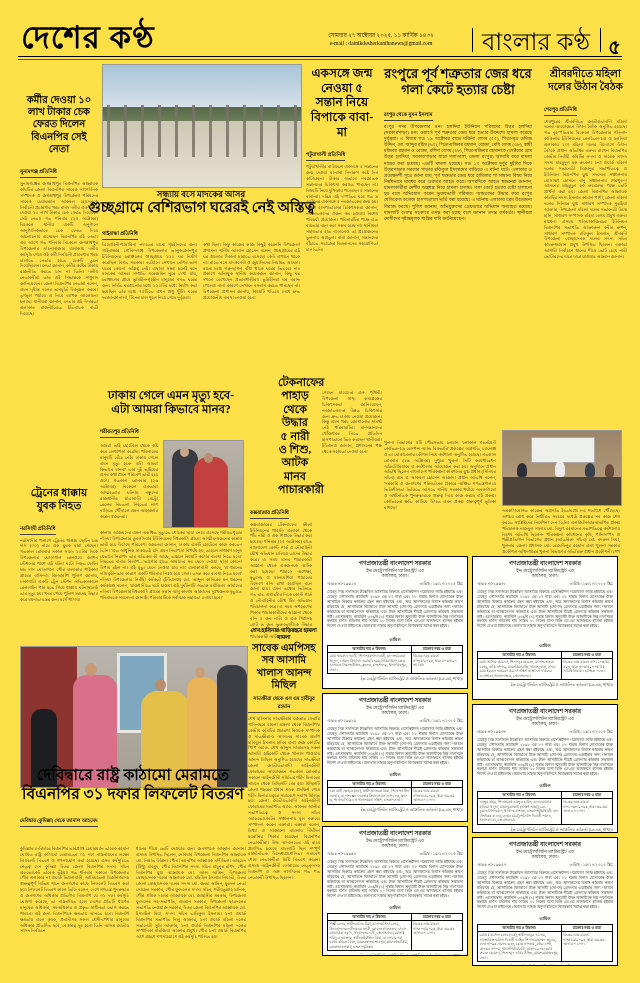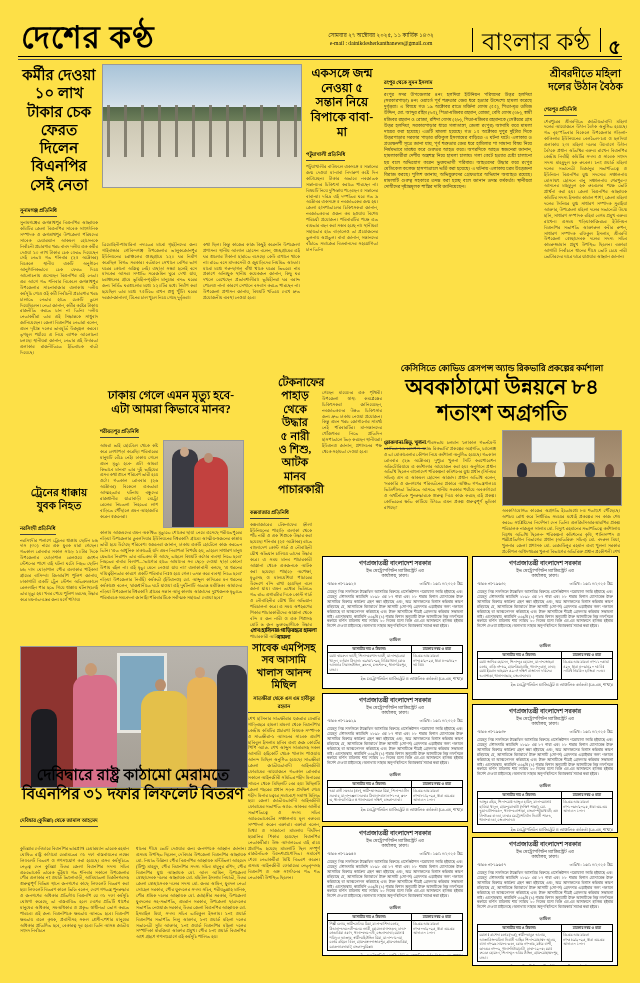--- a/index.html
+++ b/index.html
@@ -46,64 +46,65 @@
   </div>
 
   <div class="abs vrule" style="left:472px;top:28px;height:24px;"></div>
   <div class="abs edition" style="left:482px;top:30px;">বাংলার কণ্ঠ</div>
   <div class="abs vrule" style="left:600px;top:28px;height:24px;"></div>
   <div class="abs pagenum" style="left:608px;top:32px;">৫</div>
 
   <div class="abs headrule" style="left:18px;top:56px;width:604px;"></div>
 
   <div class="abs" style="left:20px;top:66px;width:78px;">
-    <div class="hl" style="font-size:15px;">কর্মীর দেওয়া ১০ লাখ টাকার চেক ফেরত দিলেন বিএনপির সেই নেতা</div>
+    <div class="hl" style="font-size:10px;margin-top:28px;">কর্মীর দেওয়া ১০ লাখ টাকার চেক ফেরত দিলেন বিএনপির সেই নেতা</div>
     <div style="text-align:left;margin-top:4px;"><span class="byline">সুনামগঞ্জ প্রতিনিধি</span></div>
     <div class="body-txt" style="height:340px;margin-top:3px;">সুনামগঞ্জের জগন্নাথপুর বিএনপির আহ্বায়ক কমিটির জেলা বিএনপির সাবেক সাংগঠনিক সম্পাদক ও জগন্নাথপুর উপজেলা পরিষদের সাবেক চেয়ারম্যান আকমল হোসেনকে নির্বাচনী প্রচারণার খরচ বাবদ দলীয় এক কর্মীর দেওয়া ১০ লাখ টাকার চেক ফেরত দিয়েছেন সেই নেতা। গত শনিবার (২৫ অক্টোবর) বিকেলে স্থানীয় একটি অনুষ্ঠানে আনুষ্ঠানিকভাবে চেক ফেরত দিয়ে আলোচনায় এসেছেন বিএনপির এই নেতা। এর আগে গত শনিবার বিকেলে জগন্নাথপুর উপজেলার সাচনাবাজার এলাকায় দলীয় কর্মসূচি শেষে ওই কর্মী নির্বাচনী প্রচারণার খরচ চালাতে নেতার হাতে চেকটি তুলে দিয়েছিলেন। নেতা জানান, কর্মীর কষ্টের টাকায় রাজনীতি করতে চান না তিনি। দলীয় নেতাকর্মীরা তার এই সিদ্ধান্তকে সাধুবাদ জানিয়েছেন। জেলা বিএনপির নেতারা বলেন, এমন দৃষ্টান্ত দলের ভাবমূর্তি উজ্জ্বল করবে। তৃণমূল পর্যায়ে এ নিয়ে ব্যাপক আলোচনা চলছে। স্থানীয়রা জানান, নেতার এই উদারতা এলাকার রাজনীতিতে ইতিবাচক বার্তা দিয়েছে।</div>
   </div>
 
   <div class="abs" style="left:20px;top:487px;width:78px;">
     <div class="hl" style="font-size:10.5px;">ট্রেনের ধাক্কায় যুবক নিহত</div>
     <div style="text-align:left;margin-top:3px;"><span class="byline">নরসিংদী প্রতিনিধি</span></div>
     <div class="body-txt" style="height:118px;margin-top:3px;">নরসিংদীর পলাশে ট্রেনের ধাক্কায় ছোটন চন্দ্র দাস (৩০) নামে এক যুবক মারা গেছেন। গতকাল রোববার সকাল সাড়ে ১০টার দিকে উপজেলার ঘোড়াশাল রেলওয়ে জংশন স্টেশনের পাশে এই ঘটনা ঘটে। নিহত ছোটন চন্দ্র দাস ঘোড়াশাল পৌর এলাকার পাইকসা গ্রামের বাসিন্দা। জিআরপি পুলিশ জানায়, ঢাকাগামী একটি ট্রেন স্টেশন অতিক্রমকালে রেললাইন পার হতে গিয়ে ধাক্কায় ঘটনাস্থলেই তার মৃত্যু হয়। খবর পেয়ে পুলিশ মরদেহ উদ্ধার করে ময়নাতদন্তের জন্য মর্গে পাঠায়।</div>
   </div>
 
   <div class="abs photo" style="left:102px;top:64px;width:198px;height:122px;">
     <div style="position:absolute;inset:0;background:linear-gradient(#a9c4d8 0%,#cfdde8 30%,#e9eef0 42%);"></div>
     <div style="position:absolute;left:0;top:42px;width:100%;height:14px;background:linear-gradient(#55684a,#6d7f5a);"></div>
     <div style="position:absolute;left:0;top:56px;width:100%;height:66px;background:linear-gradient(#cdc8b4,#ddd8c6 60%,#e6e2d2);"></div>
     <div style="position:absolute;left:4px;top:40px;width:190px;height:52px;background:repeating-linear-gradient(90deg,rgba(120,115,100,.85) 0 3px,transparent 3px 17px);"></div>
   </div>
 
+  <div class="abs" style="left:102px;top:189px;width:198px;">
+    <div class="kicker" style="font-size:8.5px;">সন্ধ্যায় বসে মাদকের আসর</div>
+    <div class="hl" style="font-size:14.5px;margin-left:-14px;width:226px;white-space:nowrap;">গুচ্ছগ্রামে বেশিরভাগ ঘরেরই নেই অস্তিত্ব</div>
+    <div style="text-align:left;margin-top:4px;"><span class="byline">গাইবান্ধা প্রতিনিধি</span></div>
+  </div>
   <div class="abs body-txt" style="left:102px;top:242px;width:95px;height:142px;">ত্রিমোহিনী-খামারিনা নদ্যতের মাঝে গৃহহীনদের জন্য গাইবান্ধার গোবিন্দগঞ্জ উপজেলার ভালুকজোনপুর ইউনিয়নের চরাঞ্চলের গুচ্ছগ্রামে ১২০ ঘর নির্মাণ করেছিল বিগত সরকার। বর্তমানে সেখানে বেশির ভাগ ঘরের কোনো অস্তিত্ব নেই। এছাড়া সন্ধ্যা হলেই বসে মাদকের আসর। সম্প্রতি সরেজমিন ঘুরে দেখা যায়, চরাঞ্চলের গ্রামে ভূমিহীন-গৃহহীন মানুষের বসত ঘরের জন্য নির্মিত ঘরগুলোর মধ্যে ১২০টির মধ্যে নির্মাণ করা হয়েছিল তার মধ্যে ৭৫টিতে এখন শুধু খুঁটি। ঘরের দরজা-জানালা, টিনের চাল খুলে নিয়ে গেছে দুর্বৃত্তরা।</div>
   <div class="abs body-txt" style="left:203px;top:242px;width:97px;height:142px;">কথা ছিল। কিন্তু কাজের কাজ কিছুই করেননি উপজেলা প্রশাসন। স্থানীয় আলাল হোসেন বলেন, গুচ্ছগ্রামের এই ঘর গুলোর ঠিকানা হারাতে বসেছে। কেউ এখানে থাকে না। রাতে বসে মাদকসেবী ও জুয়াড়িদের নিয়মিত আড্ডা। মাঝে মধ্যে গরু-ছাগল বাঁধা থাকে ঘরের ভিতরে। নাম প্রকাশে অনিচ্ছুক স্থানীয় কয়েকজন জানান, কিছু ঘর দখলে রেখেছেন প্রভাবশালীরা। ভূমিহীনরা ঘর বরাদ্দ পেলেও নানা কারণে সেখানে বসবাস করতে পারছেন না। উপজেলা প্রশাসন জানায়, বিষয়টি খতিয়ে দেখে দ্রুত প্রয়োজনীয় ব্যবস্থা নেওয়া হবে।</div>
 
   <div class="abs" style="left:306px;top:66px;width:72px;">
     <div class="hl" style="font-size:12px;">একসঙ্গে জন্ম নেওয়া ৫ সন্তান নিয়ে বিপাকে বাবা-মা</div>
     <div style="text-align:left;margin-top:3px;"><span class="byline">পটুয়াখালী প্রতিনিধি</span></div>
     <div class="body-txt" style="height:238px;margin-top:3px;">পটুয়াখালীর বাউফলে একসঙ্গে ৫ সন্তানের জন্ম দেওয়া মা-বাবা নিদারুণ কষ্টে দিন কাটাচ্ছেন। টাকার অভাবে নবজাতক সন্তানদের চিকিৎসা করাতে পারছেন না। বিষয়টি নিয়ে দুশ্চিন্তায় পড়েছেন ৫ সন্তানের বাবা-মা। দরিদ্র এই দম্পতির ঘরে গত ৯ অক্টোবর একসঙ্গে ৫ নবজাতকের জন্ম হয়। জেলা হাসপাতালের চিকিৎসকরা জানান, নবজাতকদের ওজন কম হওয়ায় বিশেষ পরিচর্যা প্রয়োজন। পরিবারটির পক্ষে এত ব্যয়ভার বহন করা সম্ভব হচ্ছে না। স্থানীয়রা সহায়তার হাত বাড়ালেও তা প্রয়োজনের তুলনায় অপ্রতুল। বাবা জানান, সন্তানদের বাঁচাতে সমাজের বিত্তবানদের সহযোগিতা চান তিনি।</div>
   </div>
   <div class="abs body-txt" style="left:322px;top:390px;width:60px;height:162px;">গেছেন মায়েদের এক পৃথিবী। উপজেলা স্বাস্থ্য কমপ্লেক্সের চিকিৎসকরা জানিয়েছেন, নবজাতকদের উন্নত চিকিৎসার জন্য দ্রুত ঢাকায় নেওয়া প্রয়োজন। কিন্তু এমন খরচ জোগানোর সামর্থ্য নেই পরিবারটির। মা-সন্তানদের খোঁজখবর নিতে প্রতিদিন হাসপাতালে ভিড় করছেন স্থানীয়রা। ইউএনও জানান, প্রশাসনের পক্ষ থেকে সহায়তা দেওয়া হবে।</div>
 
   <div class="abs" style="left:384px;top:66px;width:148px;">
+    <div class="hl" style="font-size:13px;">রংপুরে পূর্ব শত্রুতার জের ধরে গলা কেটে হত্যার চেষ্টা</div>
     <div style="text-align:left;margin-top:4px;"><span class="byline">রংপুর থেকে সুমন ইসলাম</span></div>
     <div class="body-txt" style="font-size:4.6px;height:214px;margin-top:3px;">রংপুর সদর উপজেলার ৪নং হলদিয়া ইউনিয়ন পরিষদের উত্তর হলদিয়া (সরকারপাড়া) ৪নং ওয়ার্ডে পূর্ব শত্রুতার জের ধরে হত্যার উদ্দেশ্যে হামলা করেছে দুর্বৃত্তরা। এ বিষয়ে গত ১৯ অক্টোবর রাতে মর্জিনা বেগম (৫৫), পিতা-মৃত তমিজ উদ্দিন, মো. আব্দুর রহিম (৬৫), পিতা-মজিবর রহমান, রোজা, বেবি বেগম (৩৮), স্বামী মজিবর রহমান ও রোজা, রশিদা বেগম (২৮), পিতা-মজিবর রহমানকে (সেক্টরের গ্রাম উত্তর হলদিয়া, সরকারপাড়ার ধারে গলাডাঙ্গা, জেলা রংপুর) আসামি করে মামলা দায়ের করা হয়েছে। এতটি মামলা হয়েছে। গত ১৫ অক্টোবর দুপুর দুইটার দিকে উত্তরপাড়ার সরকার পাড়ার রফিকুল ইসলামের বাড়িতে এ ঘটনা ঘটে। এলাকার ও প্রত্যক্ষদর্শী সূত্রে জানা যায়, পূর্ব শত্রুতার জের ধরে হামিলার পা সামান্য বিষয় নিয়ে নির্মমভাবে মারধর করে গুরুতর আহত করে। অপরদিকে আহত স্বজনেরা জানান, হামলাকারীরা দেশীয় অস্ত্রশস্ত্র নিয়ে হামলা চালায়। গলা কেটে হত্যার চেষ্টা চালানো হয় বলে অভিযোগ করেন ভুক্তভোগী পরিবার। আহতদের উদ্ধার করে রংপুর মেডিকেল কলেজ হাসপাতালে ভর্তি করা হয়েছে। এ ঘটনায় এলাকায় চরম উত্তেজনা বিরাজ করছে। পুলিশ জানায়, অভিযুক্তদের গ্রেফতারে অভিযান অব্যাহত রয়েছে। মামলাটি গুরুত্ব সহকারে তদন্ত করা হচ্ছে বলে জানান তদন্ত কর্মকর্তা। স্থানীয়রা দোষীদের দৃষ্টান্তমূলক শাস্তির দাবি জানিয়েছেন।</div>
   </div>
 
   <div class="abs" style="left:544px;top:68px;width:83px;">
     <div class="hl" style="font-size:10.5px;">শ্রীবরদীতে মহিলা দলের উঠান বৈঠক</div>
     <div style="text-align:left;margin-top:3px;"><span class="byline">শেরপুর প্রতিনিধি</span></div>
     <div class="body-txt" style="height:230px;margin-top:3px;">শেরপুরের শ্রীবরদীতে জাতীয়তাবাদী মহিলা দলের আয়োজনে উঠান বৈঠক অনুষ্ঠিত হয়েছে। গত বৃহস্পতিবার বিকেলে উপজেলার গড়িলা-কাকিলার ইউনিয়নের বেলতৈল-১এ ও হলদিয়া এলাকায় ২৩। মহিলা দলের উদ্যোগে উঠান বৈঠকে প্রধান অতিথির বক্তব্য রাখেন বিএনপির কেন্দ্রীয় নির্বাহী কমিটির সদস্য ও সাবেক সংসদ সদস্য মাহমুদুল হক রুবেল। ১নং ওয়ার্ড মহিলা দলের সভানেত্রী মিজানুর সভাপতিত্বে ও ইউনিয়ন বিএনপির যুগ্ম সদস্যের সঞ্চালনায় মোসাম্মৎ হোসনে বানু সঞ্চালনায় শেরপুর-৩ আসনের মাহমুদুল হক রুবেলের পক্ষে ভোট প্রার্থনা করা হয়। জেলা বিএনপির আহ্বায়ক কমিটির সদস্য ইসলাম কামাল পাশা, জেলা মহিলা দলের সিনিয়র যুগ্ম সাধারণ সম্পাদক সুরাইয়া আক্তার, উপজেলা মহিলা দলের সভানেত্রী উম্মে হানি, সাধারণ সম্পাদক রহিমা বেগম প্রমুখ বক্তব্য রাখেন। এসময় খড়িয়াকাজিরচর ইউনিয়ন বিএনপির সভাপতি আক্তারুল কবীর রুপন, সাধারণ সম্পাদক রফিকুল ইসলাম, শ্রীবরদী উপজেলা স্বেচ্ছাসেবক দলের সদস্য সচিব কামরুজ্জামান প্রমুখ উপস্থিত ছিলেন। বক্তারা আগামী নির্বাচনে ধানের শীষে ভোট চেয়ে নারী ভোটারদের দ্বারে দ্বারে যাওয়ার আহ্বান জানান।</div>
   </div>
 
-  <div class="abs" style="left:384px;top:363px;width:236px;">
-    <div class="kicker" style="font-size:8.5px;">কেসিসিতে কোভিড রেসপন্স অ্যান্ড রিকভারি প্রকল্পের কর্মশালা</div>
-    <div class="hl" style="font-size:21px;margin-top:2px;">অবকাঠামো উন্নয়নে ৮৪ শতাংশ অগ্রগতি</div>
-    <div style="text-align:left;margin-top:4px;"><span class="byline">রোকসানা মিতু, খুলনা</span></div>
-  </div>
   <div class="abs body-txt" style="left:384px;top:440px;width:112px;height:114px;">খুলনা বিভাগের ৫টি পৌরসভায় চলমান 'লোকাল গভর্নমেন্ট কোভিড-১৯ রেসপন্স অ্যান্ড রিকভারি' প্রকল্পের অগ্রগতি, চ্যালেঞ্জ ও তা মোকাবেলার কৌশল নিয়ে কর্মশালা অনুষ্ঠিত হয়েছে। গতকাল রোববার (২৬ অক্টোবর) দুপুরে খুলনা সিটি করপোরেশন অডিটোরিয়ামে এ কর্মশালার আয়োজন করা হয়। অনুষ্ঠানে প্রধান অতিথি ছিলেন বাংলাদেশ পরিকল্পনা কমিশনের যুগ্ম প্রধান (সিনিয়র সচিব) এস এ আকমল হোসেন আজাদ। প্রধান অতিথি বলেন, 'সরকারি ও জনগণের পরিবর্তনের প্রকারে অঞ্চিত গণতন্ত্রণালয়ে ভিত্তিশীলতা ভিত্তিতে আসতে স্থানীয় সরকার পর্যায়ে অবকাঠামো ও অর্থনৈতিক পুনরুদ্ধারকে গুরুত্ব দিয়ে কাজ করছে এই প্রকল্প। কোভিডের ক্ষতি কাটিয়ে উঠতে এমন প্রকল্প গুরুত্বপূর্ণ ভূমিকা রাখছে।'</div>
   <div class="abs photo" style="left:502px;top:430px;width:118px;height:74px;">
     <div style="position:absolute;inset:0;background:linear-gradient(#9b8468,#b39a7c 70%,#6b5a44);"></div>
     <div style="position:absolute;left:28px;top:6px;width:62px;height:24px;background:#eef0ee;border:.5px solid #aaa;"></div>
     <div style="position:absolute;left:0;top:46px;width:118px;height:28px;background:#4d4336;"></div>
     <div style="position:absolute;left:14px;top:32px;width:10px;height:14px;border-radius:50% 50% 30% 30%;background:#2e2e38;"></div>
     <div style="position:absolute;left:52px;top:30px;width:10px;height:16px;border-radius:50% 50% 30% 30%;background:#ececec;"></div>
     <div style="position:absolute;left:82px;top:32px;width:10px;height:14px;border-radius:50% 50% 30% 30%;background:#384050;"></div>
     <div style="position:absolute;left:102px;top:33px;width:9px;height:13px;border-radius:50% 50% 30% 30%;background:#6a4a3a;"></div>
   </div>

